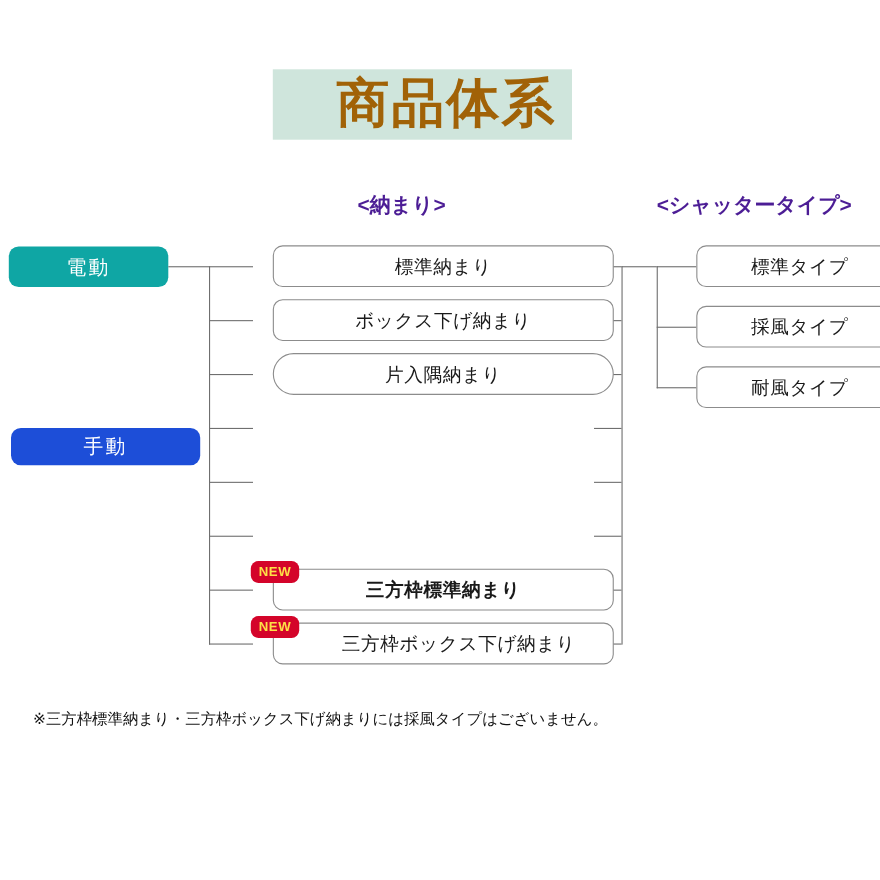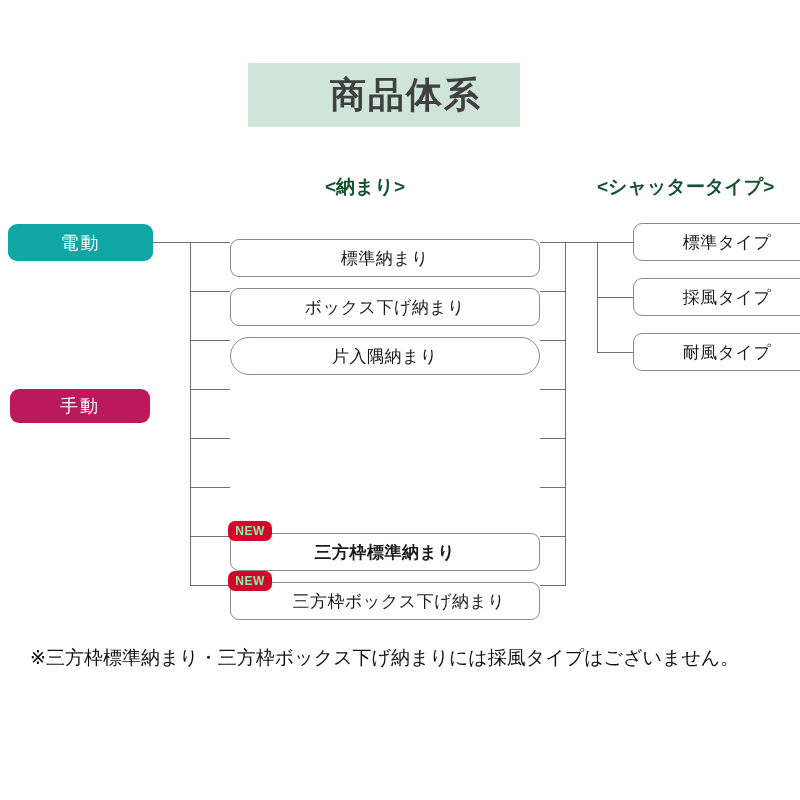--- a/index.html
+++ b/index.html
@@ -24,34 +24,34 @@
     left: 248px;
     top: 63px;
     width: 272px;
     height: 64px;
     background: #cfe5dc;
     display: flex;
     align-items: center;
     justify-content: center;
   }
   .title-text {
-    font-size: 36px;
+    font-size: 48px;
     font-weight: bold;
-    color: #404040;
+    color: #a16207;
     letter-spacing: 2px;
     line-height: 1;
     margin-left: 44px;
   }
 
   
   .col-header {
     position: absolute;
     font-size: 19px;
     font-weight: bold;
-    color: #14532d;
+    color: #4c1d95;
     white-space: nowrap;
   }
   #header-nawari { left: 325px; top: 174px; }
   #header-shutter { left: 597px; top: 174px; }
 
   
   .side-btn {
     position: absolute;
     border-radius: 9px;
     display: flex;
@@ -65,83 +65,81 @@
   #btn-denki {
     left: 8px;
     top: 224px;
     width: 145px;
     height: 37px;
     background: #0fa6a4;
   }
   #btn-shudou {
     left: 10px;
     top: 389px;
-    width: 140px;
+    width: 172px;
     height: 34px;
-    background: #be185d;
+    background: #1d4ed8;
   }
 
   
   .node-box {
     position: absolute;
     box-sizing: border-box;
     background: #ffffff;
     border: 1px solid #8c8c8c;
     border-radius: 9px;
     display: flex;
     align-items: center;
     justify-content: center;
     font-size: 17px;
     color: #1a1a1a;
     letter-spacing: 0.5px;
   }
   .node-nawari {
-    left: 230px;
+    left: 248px;
     width: 310px;
     height: 38px;
-    margin-top: 16px;
   }
   .node-shutter {
     left: 633px;
     width: 188px;
     height: 38px;
   }
 
   
   .new-badge {
     position: absolute;
     width: 44px;
     height: 20px;
     background: #d4042a;
     border-radius: 7px;
-    color: #86efac;
+    color: #fde047;
     font-size: 12px;
     font-weight: bold;
     letter-spacing: 0.5px;
     display: flex;
     align-items: center;
     justify-content: center;
     z-index: 5;
-    margin-top: 11px;
   }
 
   
   .line {
     position: absolute;
     background: #6f6f6f;
   }
   .line-h { height: 1px; }
   .line-v { width: 1px; }
 
   
   #footnote {
     position: absolute;
     left: 30px;
     top: 645px;
-    font-size: 19px;
+    font-size: 14px;
     color: #111111;
     white-space: nowrap;
     letter-spacing: 0px;
   }
 </style>
 </head>
 <body>
 
 <div id="page">
 

